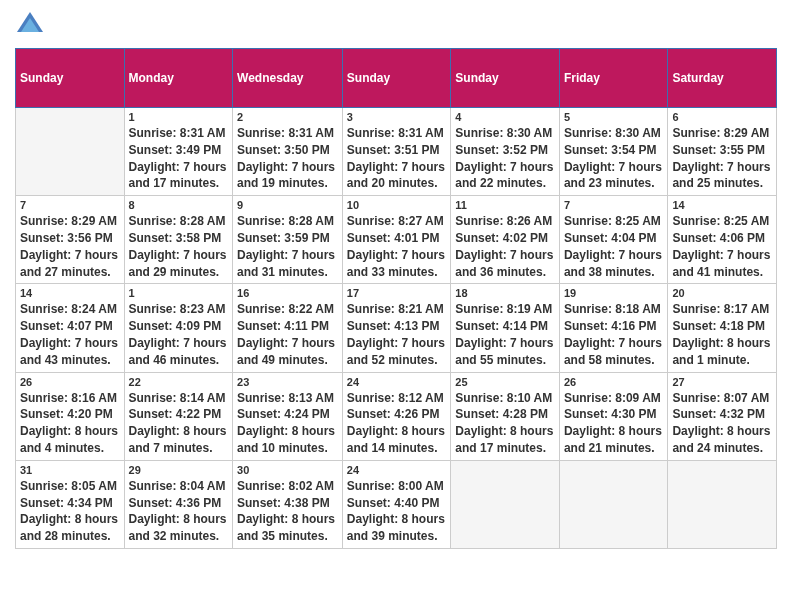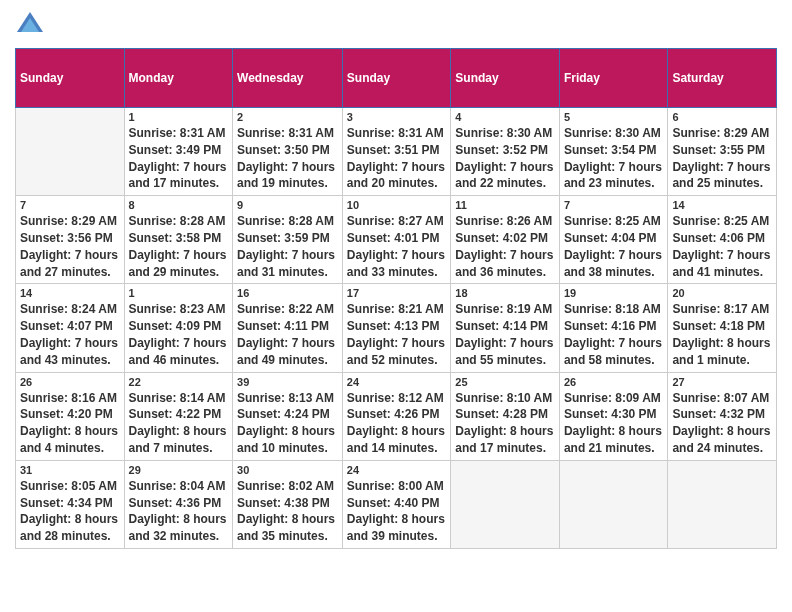--- a/index.html
+++ b/index.html
@@ -220,21 +220,21 @@
         <tr>
           <td>
             <span class="day-num">26</span>
             <div class="day-info">Sunrise: 8:16 AM<br>Sunset: 4:20 PM<br>Daylight: 8 hours<br>and 4 minutes.</div>
           </td>
           <td>
             <span class="day-num">22</span>
             <div class="day-info">Sunrise: 8:14 AM<br>Sunset: 4:22 PM<br>Daylight: 8 hours<br>and 7 minutes.</div>
           </td>
           <td>
-            <span class="day-num">39</span>
+            <span class="day-num">23</span>
             <div class="day-info">Sunrise: 8:13 AM<br>Sunset: 4:24 PM<br>Daylight: 8 hours<br>and 10 minutes.</div>
           </td>
           <td>
             <span class="day-num">24</span>
             <div class="day-info">Sunrise: 8:12 AM<br>Sunset: 4:26 PM<br>Daylight: 8 hours<br>and 14 minutes.</div>
           </td>
           <td>
             <span class="day-num">25</span>
             <div class="day-info">Sunrise: 8:10 AM<br>Sunset: 4:28 PM<br>Daylight: 8 hours<br>and 17 minutes.</div>
           </td>

